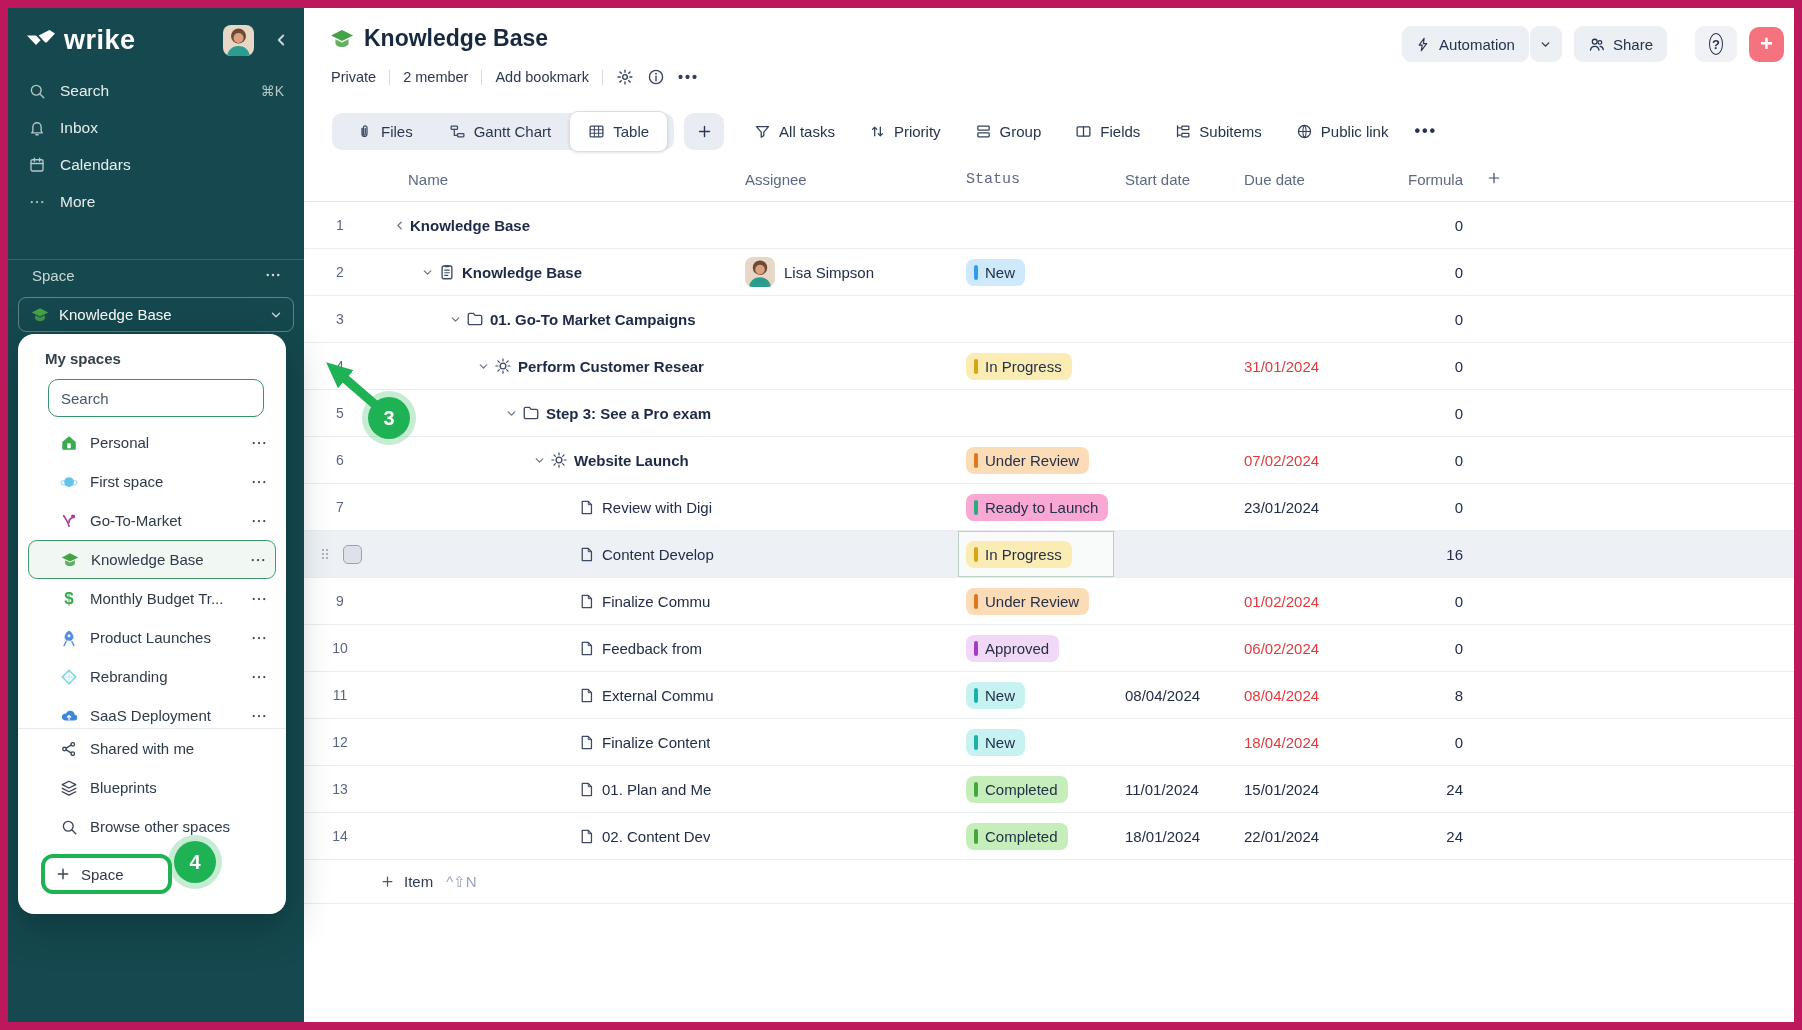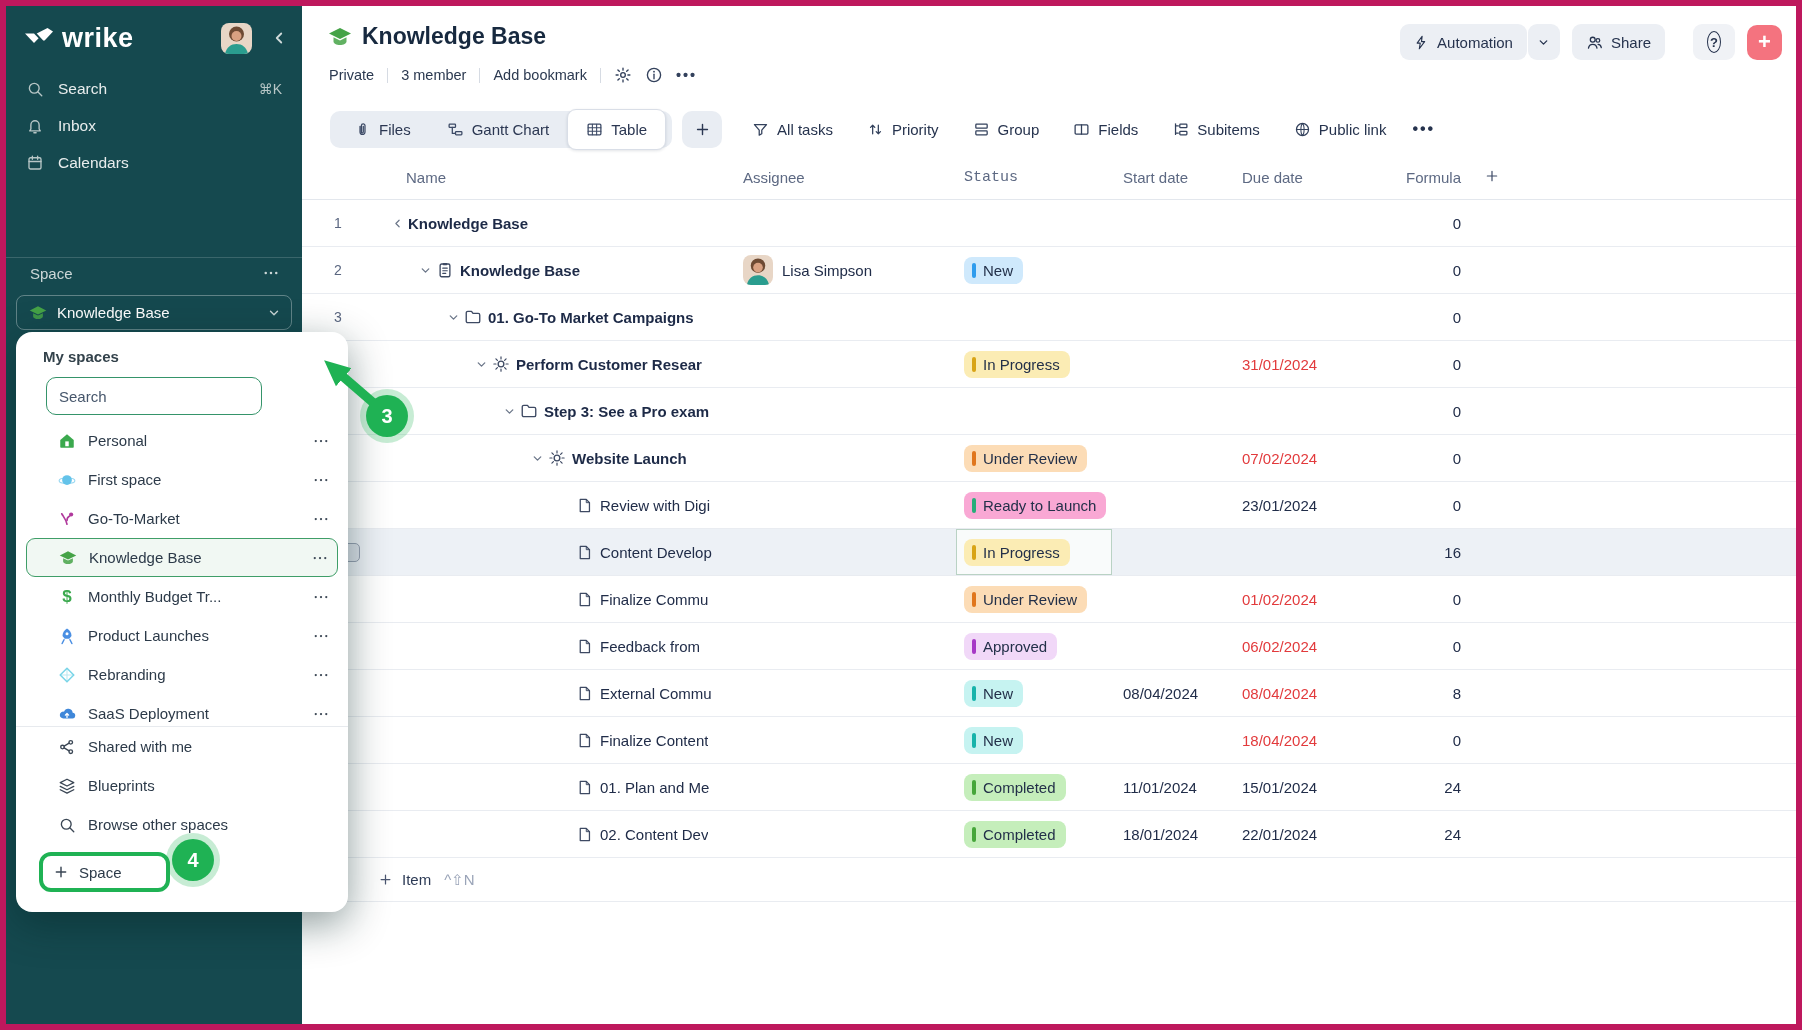--- a/index.html
+++ b/index.html
@@ -1,17 +1,17 @@
 <!DOCTYPE html>
 <html><head>
 <meta charset="utf-8">
 <style>
   html,body{margin:0;padding:0;background:#fff;}
   *{box-sizing:border-box;font-family:"Liberation Sans","DejaVu Sans",sans-serif;}
-  .screen{position:relative;width:1802px;height:1030px;border:6px solid #be185d;overflow:hidden;background:#fff;}
+  .screen{position:relative;width:1802px;height:1030px;border:8px solid #be185d;overflow:hidden;background:#fff;}
   .icon{display:inline-flex;align-items:center;justify-content:center;line-height:0;}
   .icon svg{display:block;}
 
   
   .sidebar{position:absolute;left:0;top:0;width:296px;height:100%;background:#15494f;color:#e8eded;}
   .logo-row{position:absolute;top:12px;left:18px;right:14px;height:40px;display:flex;align-items:center;}
   .logo{display:flex;align-items:center;gap:8px;}
   .logo-text{font-size:27px;font-weight:bold;color:#fff;letter-spacing:.5px;}
   .avatar-sm{width:31px;height:31px;border-radius:8px;overflow:hidden;margin-left:auto;margin-right:18px;}
   .collapse{color:#cfdada;}
@@ -20,21 +20,21 @@
   .nav-item .icon{color:#b7c6c6;}
   .nav-shortcut{margin-left:auto;color:#b7c6c6;font-size:14px;}
   .side-divider{position:absolute;left:0;right:0;top:251px;height:1px;background:rgba(255,255,255,.16);}
   .space-row{position:absolute;top:258px;left:24px;right:22px;display:flex;align-items:center;font-size:15px;color:#ccd7d7;}
   .space-row .icon{margin-left:auto;color:#ccd7d7;}
   .space-selector{position:absolute;top:289px;left:10px;right:10px;height:35px;border:1px solid rgba(255,255,255,.32);border-radius:8px;display:flex;align-items:center;padding:0 10px 0 12px;gap:10px;cursor:pointer;}
   .space-selector-label{font-size:15px;color:#fff;}
   .space-selector .chev{margin-left:auto;color:#c9d4d4;}
 
   
-  .popup{position:absolute;left:10px;top:326px;width:332px;height:580px;background:#fff;border-radius:16px;box-shadow:0 12px 40px rgba(5,35,35,.45);z-index:40;padding:14px 10px 10px;color:#2c3a49;}
+  .popup{position:absolute;left:10px;top:326px;width:268px;height:580px;background:#fff;border-radius:16px;box-shadow:0 12px 40px rgba(5,35,35,.45);z-index:40;padding:14px 10px 10px;color:#2c3a49;}
   .popup-title{font-size:15px;font-weight:bold;color:#33424b;margin:2px 0 0 17px;}
   .popup-search{margin:12px 0 6px 20px;width:216px;height:38px;border:1.5px solid #35946a;border-radius:10px;padding:0 12px;font-size:15px;color:#2c3a49;outline:none;background:#fff;}
   .popup-search::placeholder{color:#46566b;opacity:1;}
   .popup-list{height:305px;overflow:hidden;}
   .sp-item{height:39px;display:flex;align-items:center;padding:0 8px 0 32px;gap:8px;font-size:15px;color:#2c3a49;border-radius:9px;cursor:pointer;position:relative;}
   .sp-item .sp-ico{width:18px;height:18px;margin-right:4px;}
   .sp-item .dots{margin-left:auto;color:#3a4654;}
   .sp-item.selected{border:1.5px solid #3f9e68;background:#f1f8f3;}
   .sp-glyph{font-size:17px;font-weight:bold;width:18px;text-align:center;margin-right:4px;}
   .popup-divider{height:1px;background:#e7eaee;margin:0 -10px;}
@@ -159,20 +159,30 @@
         </div>
         <div class="nav-item">
           <span class="icon">
             <svg width="18" height="18" viewBox="0 0 24 24" fill="none" stroke="currentColor" stroke-width="1.8" stroke-linecap="round" stroke-linejoin="round">
               <rect x="4" y="5" width="16" height="15" rx="2"></rect>
               <path d="M4 10h16M8.5 3v4M15.5 3v4"></path>
             </svg>
           </span>
           <span>Calendars</span>
         </div>
+        <div class="nav-item">
+          <span class="icon">
+            <svg width="18" height="18" viewBox="0 0 24 24" fill="none" stroke="currentColor" stroke-width="1.8" stroke-linecap="round" stroke-linejoin="round">
+              <circle cx="5" cy="12" r="1.5" fill="currentColor" stroke="none"></circle>
+              <circle cx="12" cy="12" r="1.5" fill="currentColor" stroke="none"></circle>
+              <circle cx="19" cy="12" r="1.5" fill="currentColor" stroke="none"></circle>
+            </svg>
+          </span>
+          <span>More</span>
+        </div>
       </div>
     <div class="side-divider"></div>
     <div class="space-row">
       <span>Space</span>
       <span class="icon">
         <svg width="18" height="18" viewBox="0 0 24 24">
             <circle cx="5" cy="12" r="1.7" fill="currentColor"></circle>
             <circle cx="12" cy="12" r="1.7" fill="currentColor"></circle>
             <circle cx="19" cy="12" r="1.7" fill="currentColor"></circle>
           </svg>
@@ -373,21 +383,21 @@
         <svg width="24" height="24" viewBox="0 0 24 24">
             <path d="M12 3 1 8.5l11 5.5 11-5.5z" fill="currentColor"></path>
             <path d="M5.5 12.2v4.3c0 1.9 2.9 3.5 6.5 3.5s6.5-1.6 6.5-3.5v-4.3L12 15.4z" fill="currentColor" opacity=".85"></path>
           </svg>
       </span>
       <span class="page-title">Knowledge Base</span>
     </div>
     <div class="meta-row" id="meta-row">
         <span>Private</span>
         <span class="meta-sep"></span>
-        <span>3 member</span>
+        <span>2 member</span>
         <span class="meta-sep"></span>
         <span>Add bookmark</span>
         <span class="meta-sep"></span>
         <span class="meta-icons">
           <span class="icon">
             <svg width="18" height="18" viewBox="0 0 24 24" fill="none" stroke="currentColor" stroke-width="1.8" stroke-linecap="round" stroke-linejoin="round">
               <circle cx="12" cy="12" r="3.1"></circle>
               <path d="M12 2.8v2.7M12 18.5v2.7M2.8 12h2.7M18.5 12h2.7M5.2 5.2l1.9 1.9M16.9 16.9l1.9 1.9M18.8 5.2l-1.9 1.9M7.1 16.9l-1.9 1.9"></path>
             </svg>
           </span>

